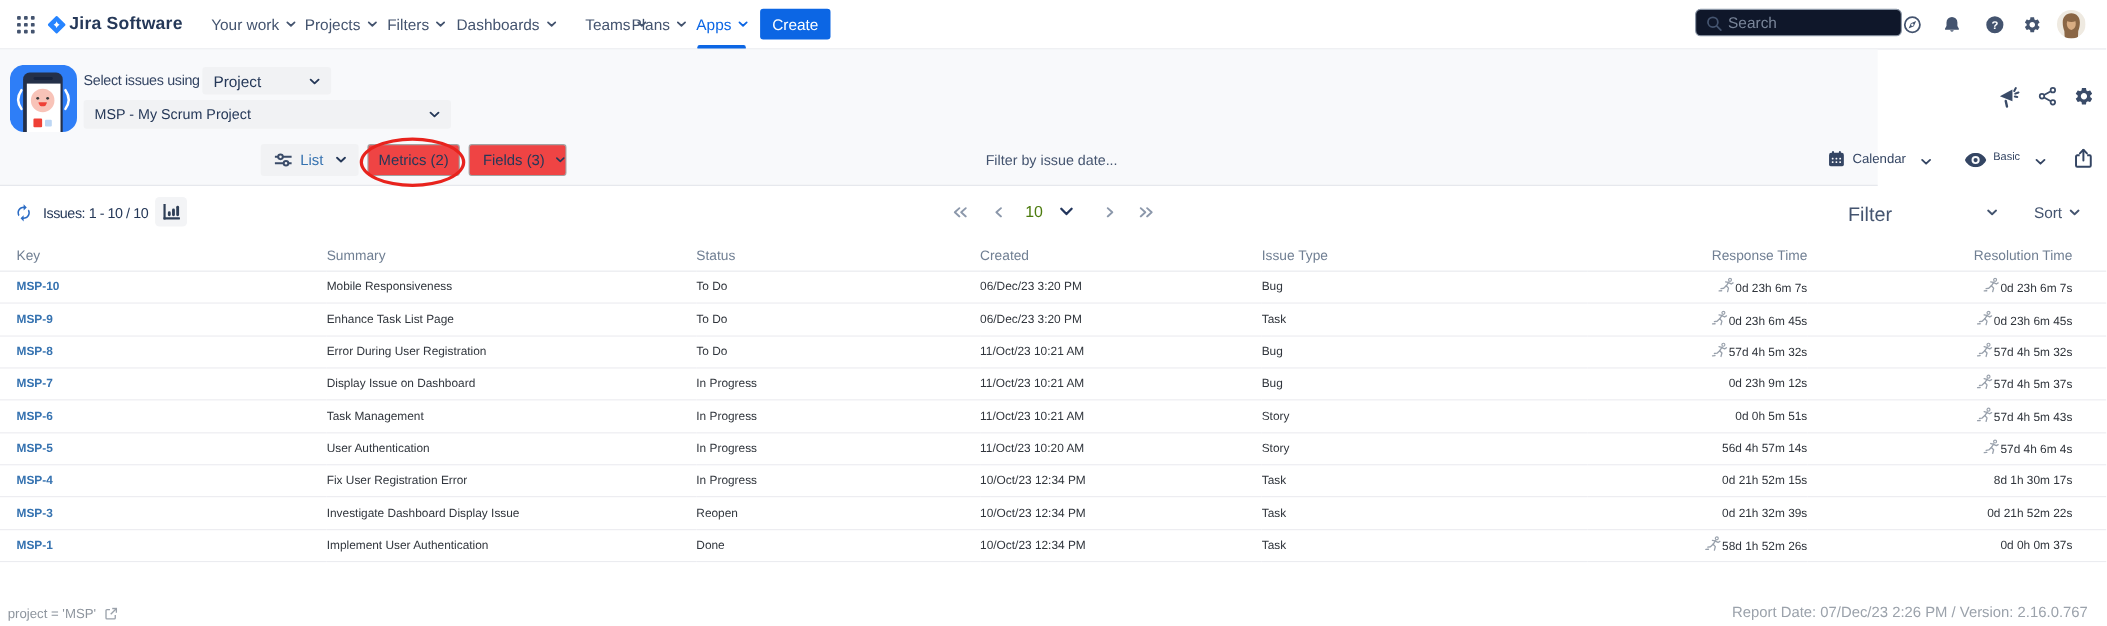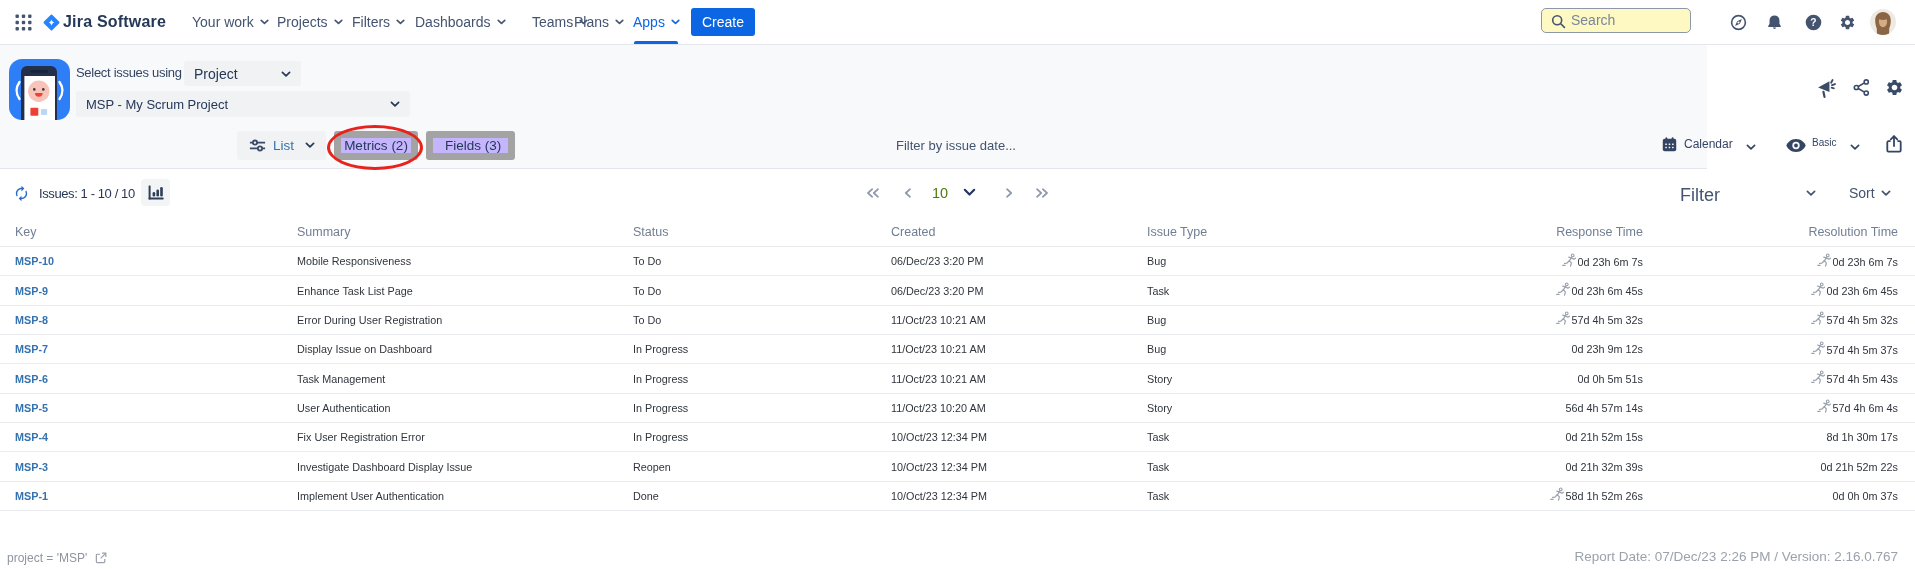--- a/index.html
+++ b/index.html
@@ -10,55 +10,55 @@
   .abs > svg, .hicon > svg { display:block; }
   
   #topnav { position:absolute; left:0; top:0; width:1915px; height:45px; background:#fff;
     border-bottom:1px solid #E4E6EB; }
   .navitem { position:absolute; top:0; height:44px; line-height:44px; font-size:14px;
     color:#44546F; font-weight:500; white-space:nowrap; }
   .navitem svg { vertical-align:middle; margin-left:6px; margin-top:-2px; }
   #createbtn { position:absolute; left:691px; top:8px; width:64px; height:28px;
     background:#0C66E4; color:#fff; font-size:14px; font-weight:500; border-radius:3px;
     text-align:center; line-height:28px; }
-  #searchbox { position:absolute; left:1541px; top:8px; width:150px; height:25px;
-    border:1px solid #8C97A7; border-radius:5px; background:#fef9c3; }
+  #searchbox { position:absolute; left:1541px; top:8px; width:188px; height:25px;
+    border:1px solid #8C97A7; border-radius:5px; background:#0f172a; }
   #searchbox span { position:absolute; left:29px; top:3px; font-size:14px; color:#7A869A; }
   #searchbox svg { position:absolute; left:9px; top:5px; }
   .topicon { position:absolute; top:0; height:44px; display:flex; align-items:center; }
   
   #band { position:absolute; left:0; top:45px; width:1707px; height:124px; background:#F8F9FB;
     border-bottom:1px solid #E4E6EB; }
   #appicon { position:absolute; left:9px; top:14px; }
   .lbl { position:absolute; font-size:14px; color:#344563; }
   .drop { position:absolute; background:#F1F2F4; border-radius:3px; font-size:14px;
     color:#253858; }
   .drop .tx { position:absolute; left:10px; top:50%; transform:translateY(-50%); white-space:nowrap; }
   .drop svg.chev { position:absolute; right:10px; top:50%; margin-top:-3px; }
   .hicon { position:absolute; top:33px; }
   
   .tbtn { position:absolute; top:86px; height:29px; border-radius:3px; font-size:13.5px;
     color:#253858; display:flex; align-items:center; white-space:nowrap; }
   .gray { background:#F1F2F4; }
-  .white { background:#c4b5fd; border:7px solid #a3a3a3; }
+  .white { background:#ef4444; border:1px solid #a3a3a3; }
   #redellipse { position:absolute; left:327px; top:80px; width:96px; height:45px;
     border:3px solid #E8231D; border-radius:50%; }
   
   .ctext { font-size:13.5px; color:#253858; }
   
   table { position:absolute; top:217.5px; left:0; width:1915px; border-collapse:collapse;
     table-layout:fixed; }
   th { font-size:12.5px; color:#707F93; font-weight:normal; text-align:left;
     border-bottom:1px solid #E7E9ED; height:29px; vertical-align:middle; }
   td { font-size:10.8px; color:#30353C; border-bottom:1px solid #EBECF0; height:29.35px;
     vertical-align:middle; white-space:nowrap; overflow:hidden; }
   td.key { padding-left:15px; color:#3572B0; font-weight:bold; }
   th.key { padding-left:15px; }
   .r { text-align:right; }
-  td.last, th.last { padding-right:17px; }
+  td.last, th.last { padding-right:31px; }
   td .run { display:inline-block; vertical-align:-2px; margin-right:1px; }
   
   #footL { position:absolute; left:7px; top:551px; font-size:12px; color:#8E959E; }
   #footR { position:absolute; right:17px; top:549px; font-size:13.5px; color:#9BA2AB; }
 </style>
 </head>
 <body>
 <div id="page">
 
   <div id="topnav">

